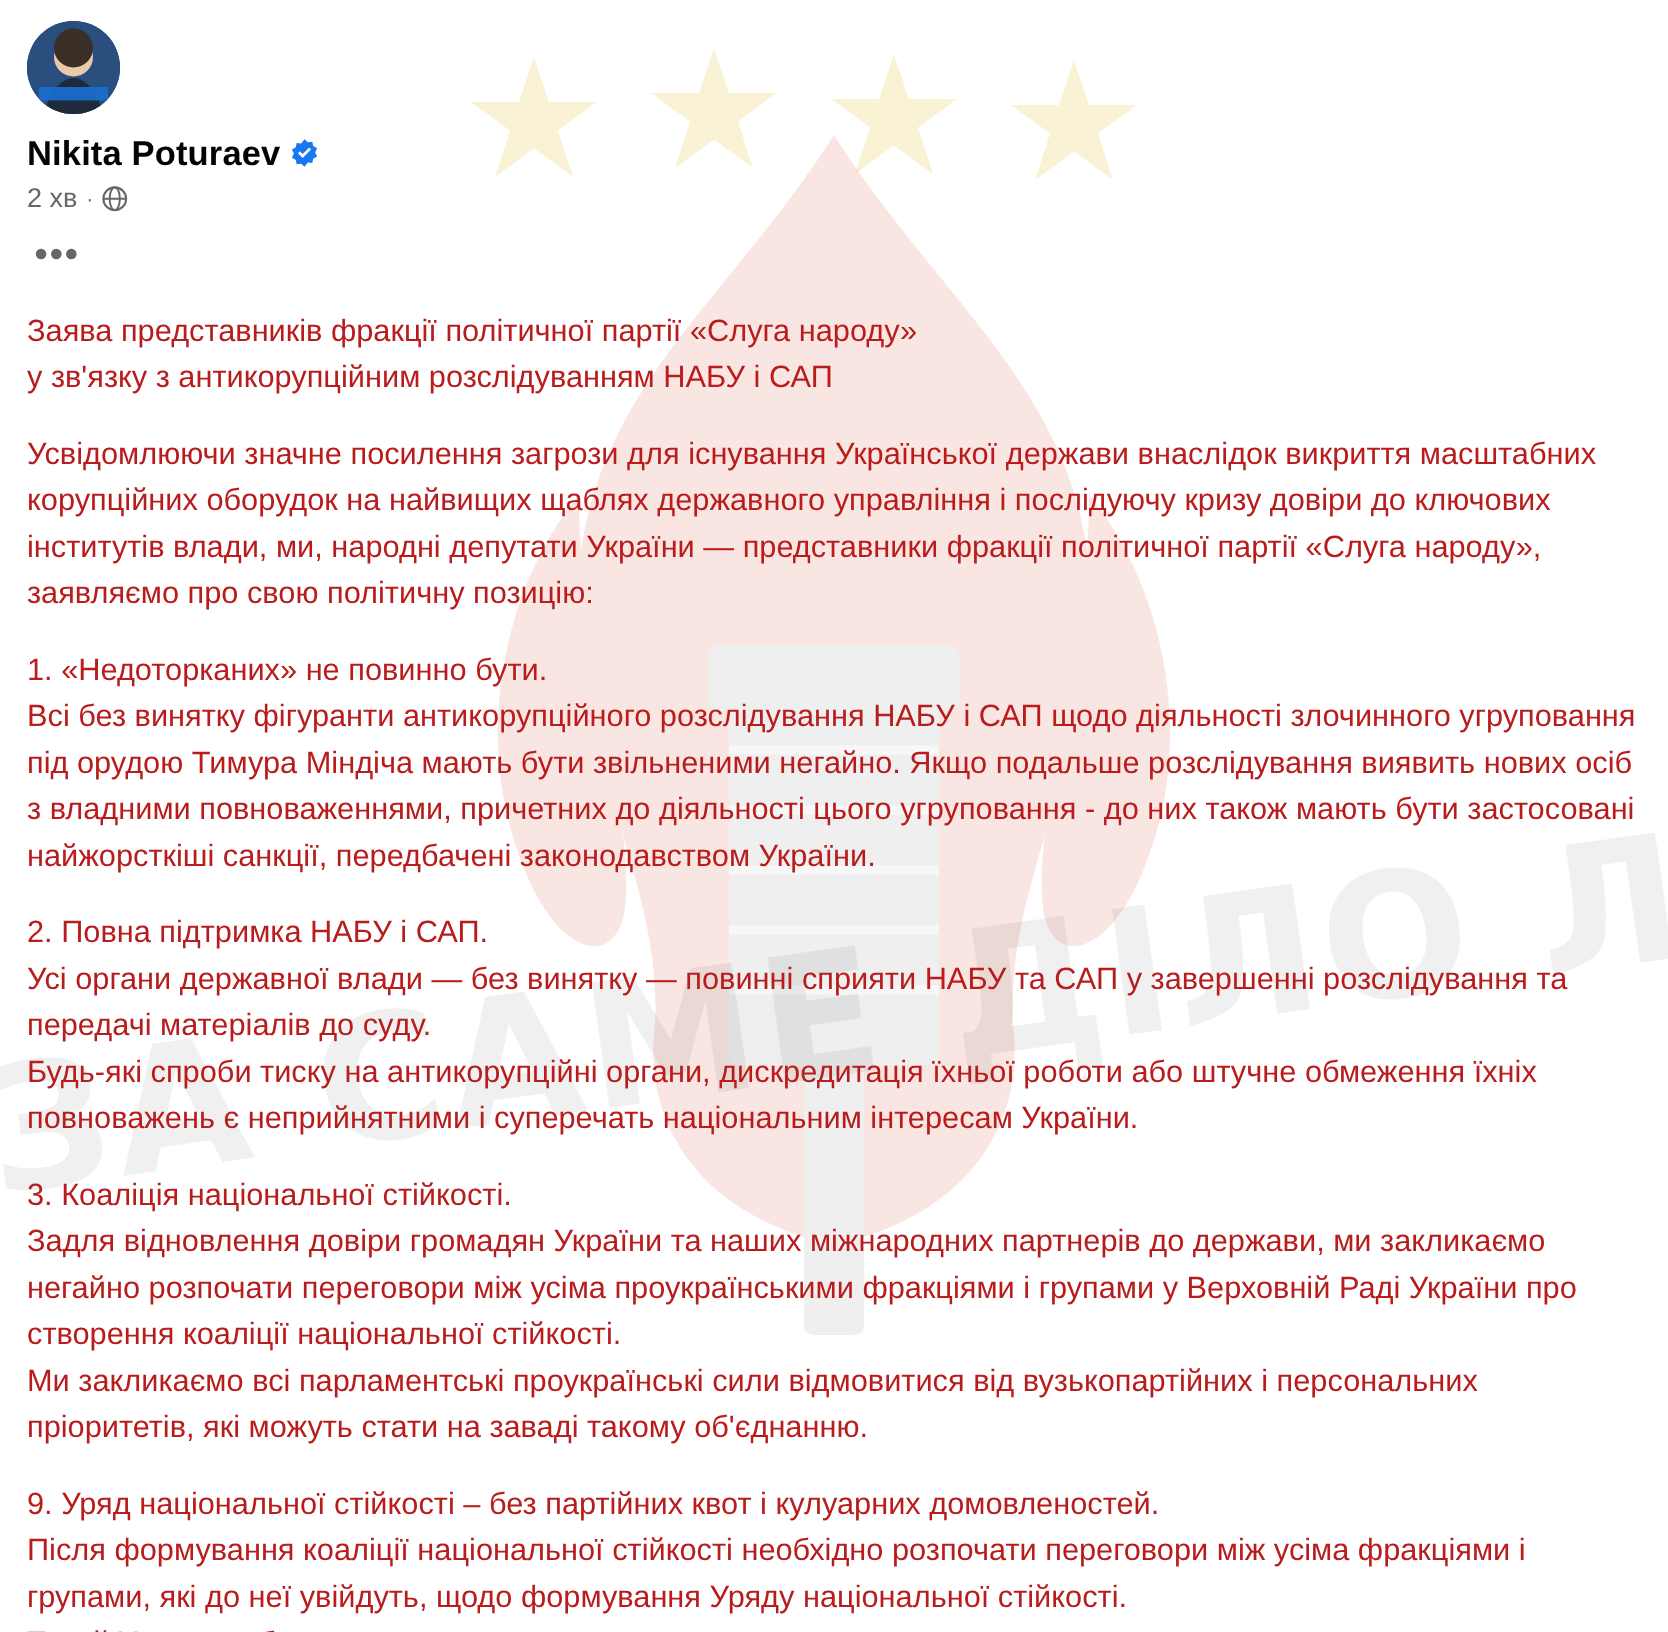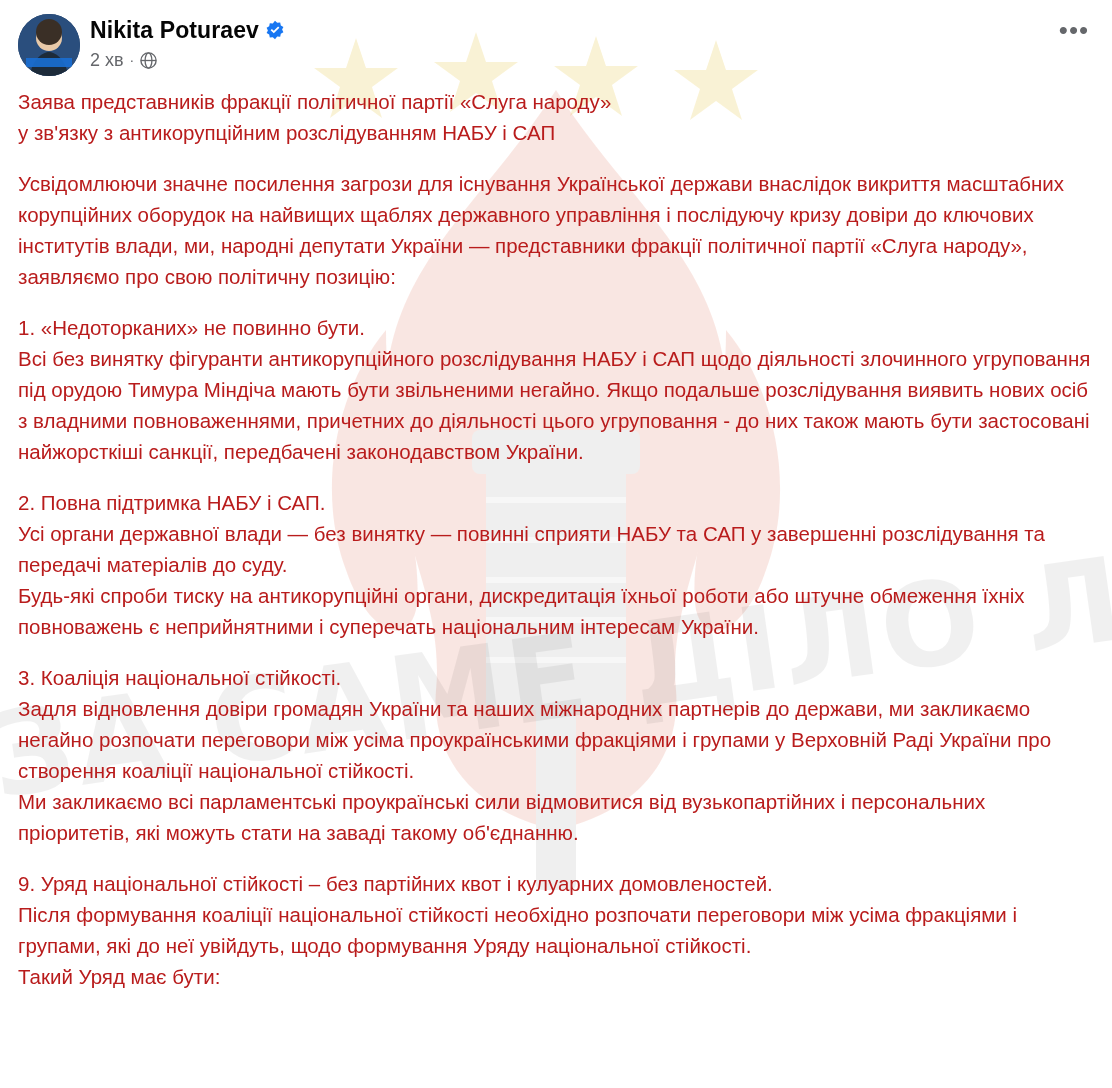--- a/index.html
+++ b/index.html
@@ -61,20 +61,21 @@
   
   .post {
     position: relative;
     z-index: 1;
     padding: 14px 18px 0 18px;
   }
   .post-header {
     display: flex;
     align-items: flex-start;
     gap: 10px;
+    flex-direction: column;
   }
   .avatar {
     width: 62px;
     height: 62px;
     border-radius: 50%;
     flex: 0 0 62px;
     overflow: hidden;
     background: #1b3a63;
     position: relative;
   }

